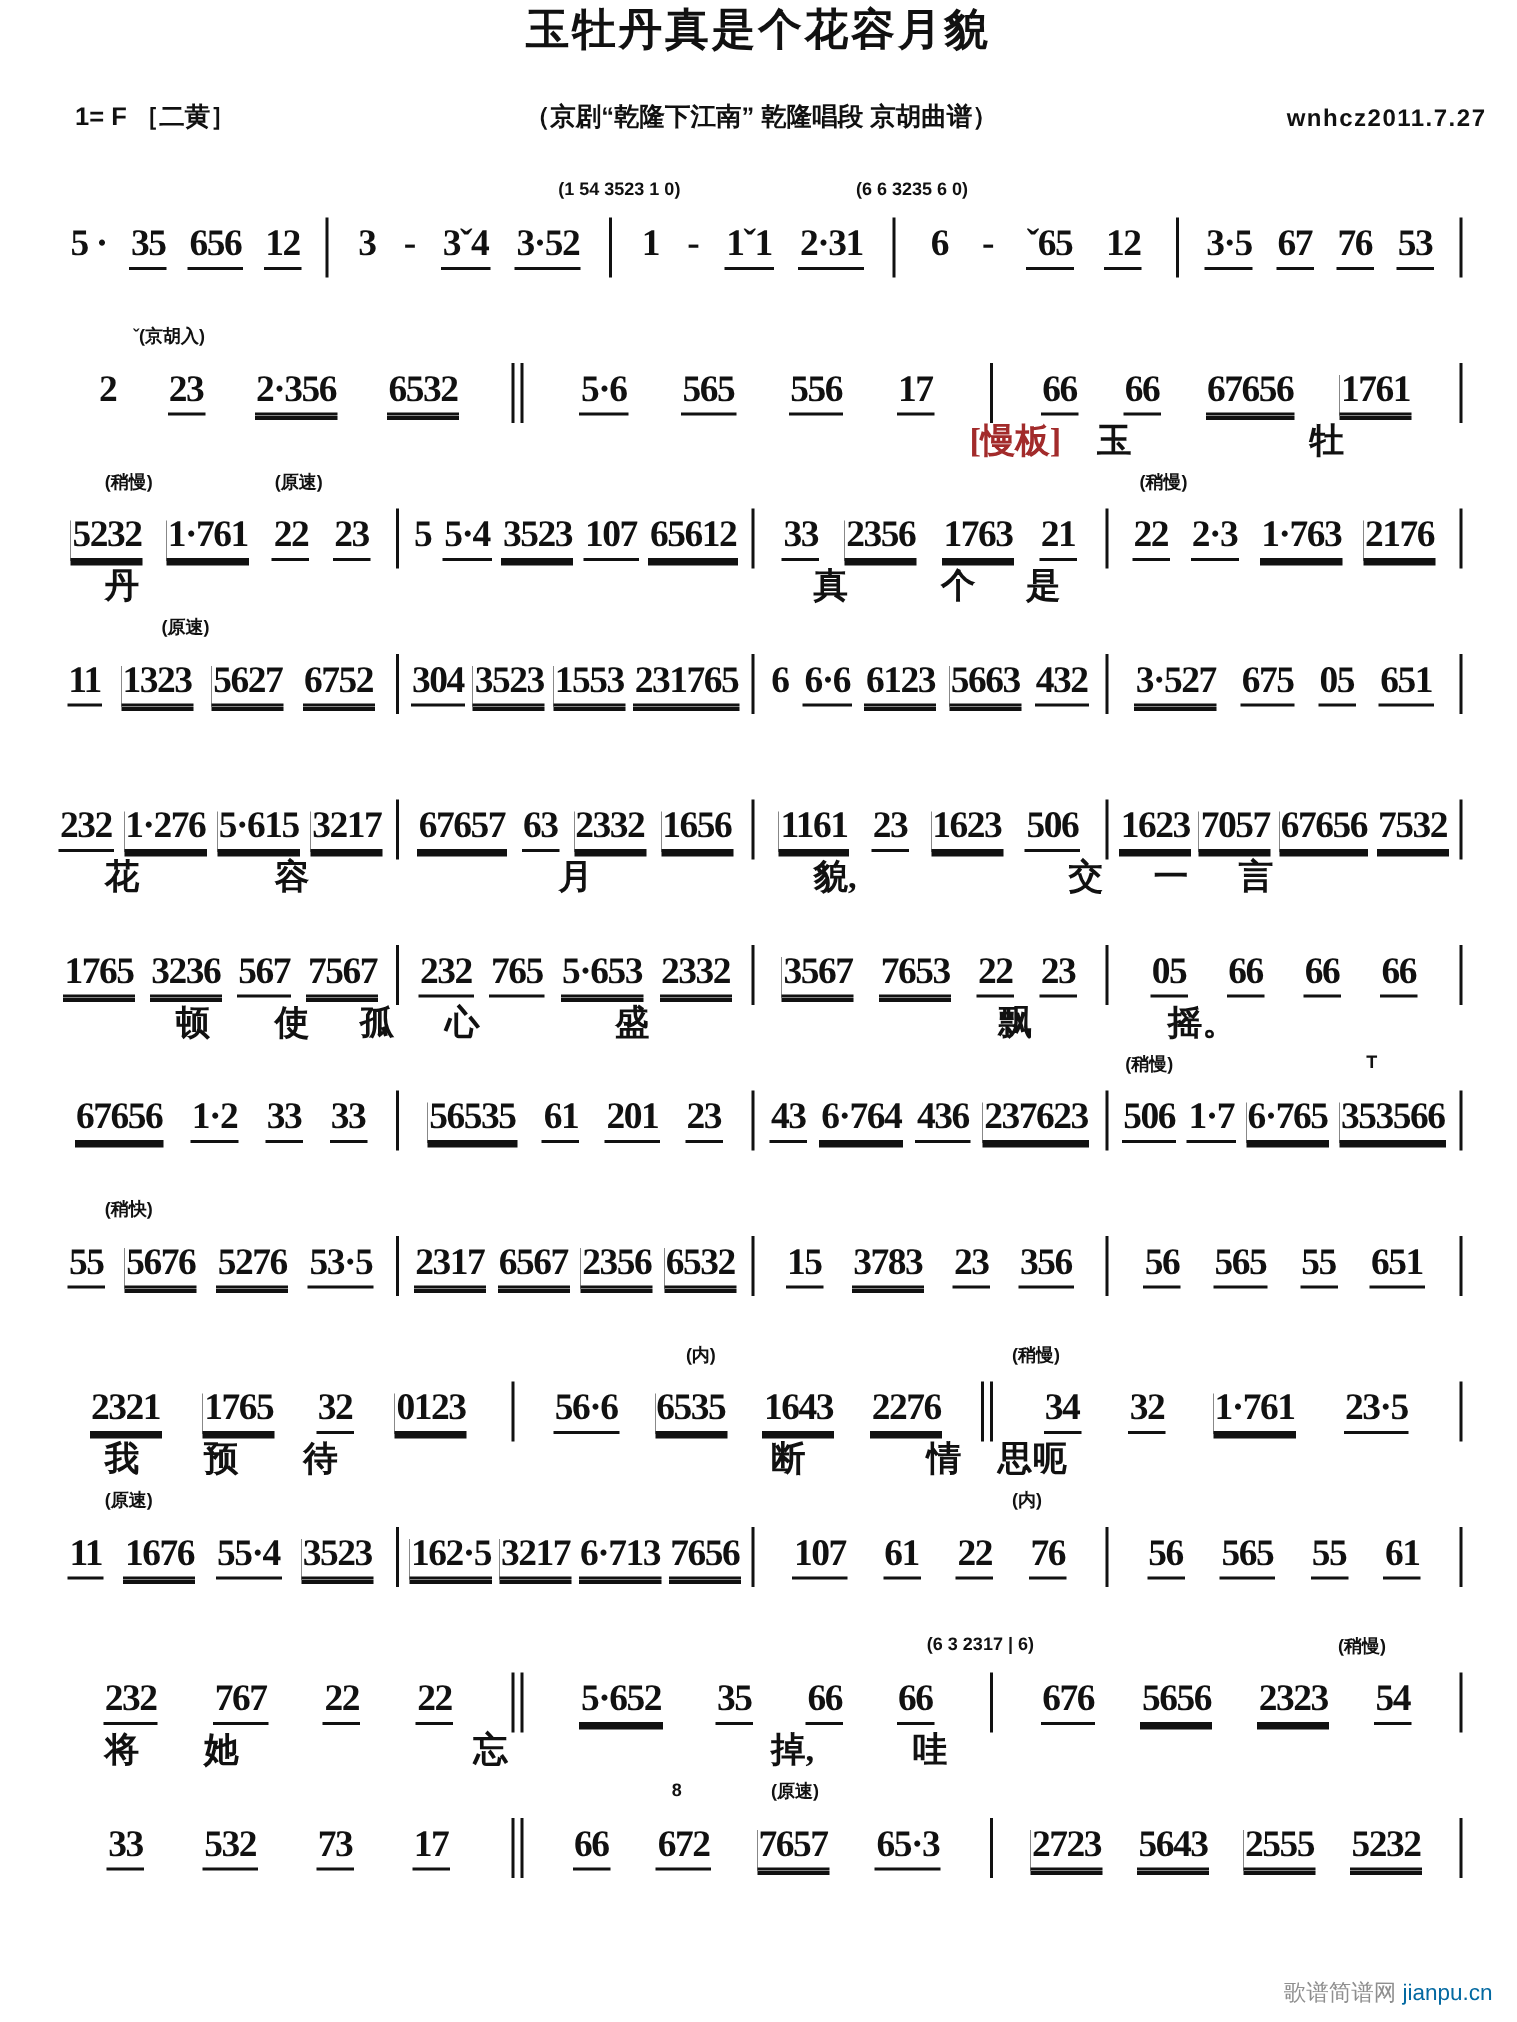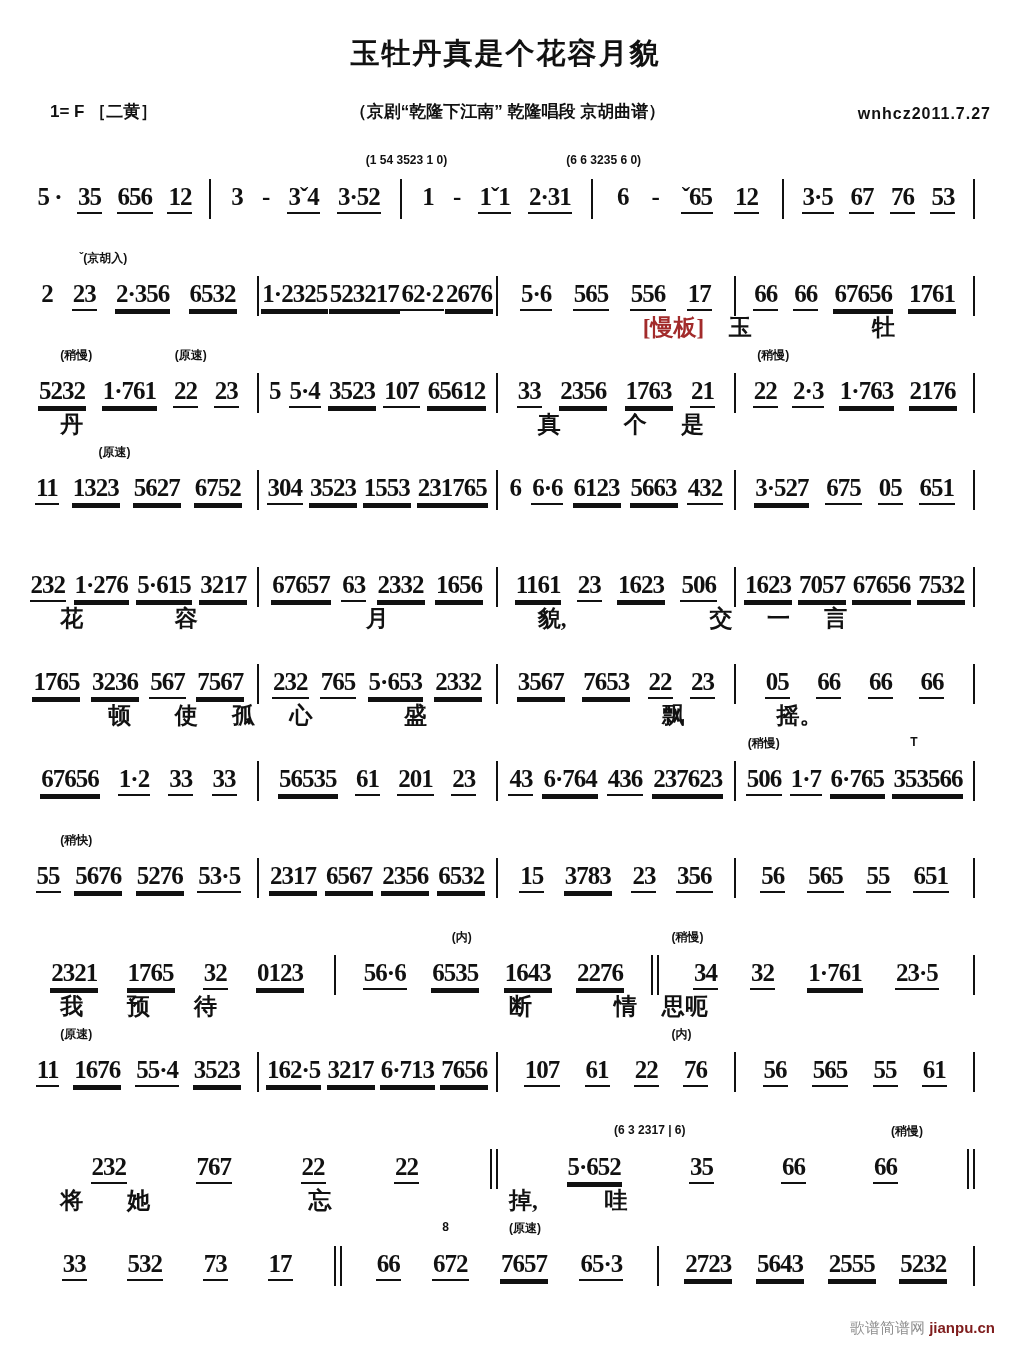--- a/index.html
+++ b/index.html
@@ -1,32 +1,32 @@
 <!DOCTYPE html>
 <html><head>
 <meta charset="utf-8">
 <style>
   html,body{margin:0;padding:0}
   body{
     width:1011px;height:1348px;position:relative;overflow:hidden;
     background:#ffffff;color:#111;
     font-family:"Liberation Serif", serif;
   }
-  .header{padding-top:34px}
+  .header{}
   .title{
     text-align:center;font-size:29px;font-weight:700;letter-spacing:2px;
     font-family:"Liberation Sans", sans-serif;
   }
   .meta{
     display:flex;justify-content:space-between;align-items:flex-end;
     padding:0 20px 0 50px;margin-top:26px;
     font-family:"Liberation Sans", sans-serif;font-weight:700;font-size:17px;
   }
   .meta .date{font-size:16px;letter-spacing:1px}
-  .score{padding:26px 34px 0 22px}
+  .score{padding:26px 34px 0 32px}
   .line{position:relative;height:97px}
   .notes-row{
     position:absolute;left:0;right:0;top:30px;
     display:flex;align-items:center;justify-content:space-between;
   }
   .measure{display:flex;align-items:flex-end;justify-content:space-evenly;flex:1;min-width:0}
   .grp{
     font-size:25px;font-weight:700;line-height:1;white-space:nowrap;
     padding:0 1px 3px;letter-spacing:-1px;
   }
@@ -40,21 +40,21 @@
   }
   .lyric{
     position:absolute;bottom:0;font-size:23px;font-weight:700;white-space:nowrap;
     font-family:Liberation Serif, serif;
   }
   .watermark{
     position:absolute;right:16px;bottom:10px;font-size:15px;
     font-family:"Liberation Sans", sans-serif;
   }
   .watermark .site-name{color:#8f8f8f}
-  .watermark .site-url{color:#7f1d1d;font-weight:700}
+  .watermark .site-url{color:#0369a1;font-weight:400}
 </style>
 </head>
 <body>
 
 <div class="header">
   <div class="title">玉牡丹真是个花容月貌</div>
   <div class="meta">
     <span class="key">1= F ［二黄］</span>
     <span class="subtitle">（京剧“乾隆下江南” 乾隆唱段 京胡曲谱）</span>
     <span class="date">wnhcz2011.7.27</span>
@@ -106,26 +106,20 @@
     <div class="line">
       <span class="ann" style="left: 6%;">ˇ(京胡入)</span>
       <div class="notes-row">
         <span class="measure">
           <span class="grp u0">2</span>
           <span class="grp u1">23</span>
           <span class="grp u2">2·356</span>
           <span class="grp u2">6532</span>
         </span>
         <span class="barline"></span>
-        <span class="measure">
-          <span class="grp u2">1·2325</span>
-          <span class="grp u2">523217</span>
-          <span class="grp u1">62·2</span>
-          <span class="grp u2">2676</span>
-        </span>
         <span class="barline"></span>
         <span class="measure">
           <span class="grp u1">5·6</span>
           <span class="grp u1">565</span>
           <span class="grp u1">556</span>
           <span class="grp u1">17</span>
         </span>
         <span class="barline"></span>
         <span class="measure">
           <span class="grp u1">66</span>
@@ -438,20 +432,26 @@
         </span>
         <span class="barline"></span>
         <span class="barline"></span>
         <span class="measure">
           <span class="grp u2">5·652</span>
           <span class="grp u1">35</span>
           <span class="grp u1">66</span>
           <span class="grp u1">66</span>
         </span>
         <span class="barline"></span>
+        <span class="measure">
+          <span class="grp u1">676</span>
+          <span class="grp u2">5656</span>
+          <span class="grp u2">2323</span>
+          <span class="grp u1">54</span>
+        </span>
         <span class="barline"></span>
       </div>
       <span class="lyric" style="left: 4%;">将</span>
       <span class="lyric" style="left: 11%;">她</span>
       <span class="lyric" style="left: 30%;">忘</span>
       <span class="lyric" style="left: 51%;">掉,</span>
       <span class="lyric" style="left: 61%;">哇</span>
     </div>
     <div class="line">
       <span class="ann" style="left: 44%;">8</span>

